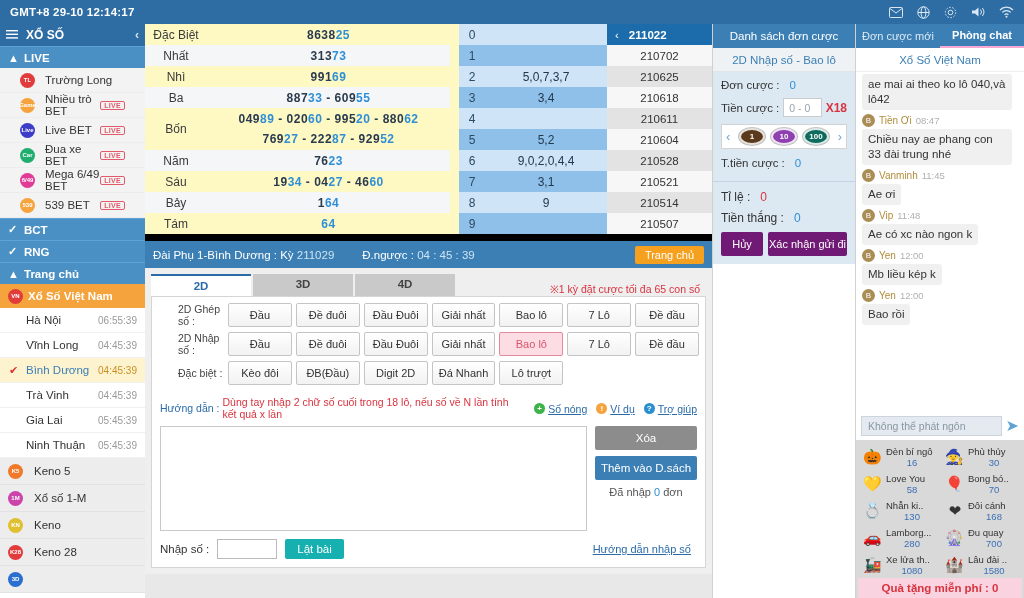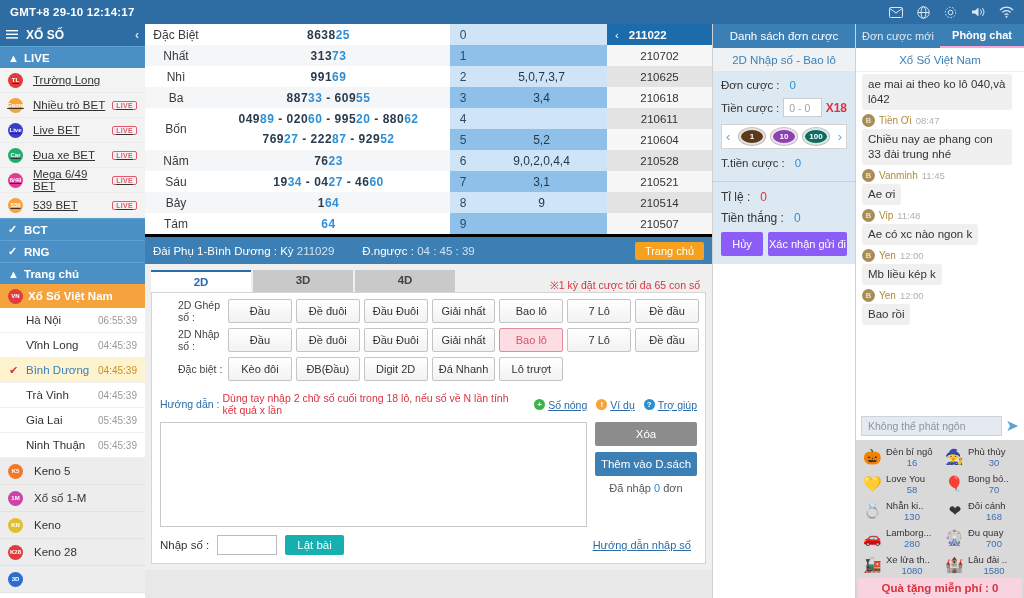--- a/index.html
+++ b/index.html
@@ -35,22 +35,22 @@
   .sb-head .burger { width:14px; }
   .sb-head .t { flex:1; padding-left:6px; }
   .sb-head .chev { opacity:.8; }
   .sb-blue {
     height:22px; background:#4a90c4; color:#fff; font-weight:bold;
     display:flex; align-items:center; padding:0 8px; font-size:11.5px;
     border-top:1px solid #5fa3d4;
   }
   .sb-blue .ci { width:16px; font-size:11px; }
   .sb-row {
-    height:25px; display:flex; align-items:center; padding:0 8px;
-    font-size:11.5px; border-bottom:1px solid #ececec; background:#f3f3f3;text-decoration:underline;
+    height:25px; display:flex; align-items:center; padding:0 20px;
+    font-size:11.5px; border-bottom:1px solid #ececec; background:#f3f3f3;
   }
   .sb-row .bdg { width:20px; display:flex; align-items:center; }
   .sb-row .lbl { flex:1; padding-left:5px; color:#333; }
   .chip {
     width:15px; height:15px; border-radius:50%; color:#fff;
     font-size:6px; font-weight:bold; display:flex; align-items:center;
     justify-content:center; line-height:1;
   }
   .live-tag {
     border:1px solid #e05a6b; color:#e05a6b; font-size:7px;
@@ -76,21 +76,21 @@
     height:27px; display:flex; align-items:center; padding:0 8px;
     font-size:11.5px; background:#ededed; border-bottom:1px solid #e2e2e2;
   }
   .sb-item .bdg { width:22px; }
   .sb-item .lbl { flex:1; padding-left:4px; }
 
   
   .center { flex:1; min-width:0; background:#e8e8e8; padding:0; }
 
   
-  .results { display:flex; background:#ffffff; border-bottom:3px solid #000000; }
+  .results { display:flex; background:#fef9c3; border-bottom:7px solid #000000;gap:9px; }
   .res-left { width:305px; flex:0 0 305px; }
   .rrow { display:flex; align-items:center; height:21px; font-size:12px; }
   .rrow.alt { background:#f5f6f7; }
   .rrow.tall { height:42px; }
   .rlabel { width:62px; flex:0 0 62px; text-align:center; color:#3a3a3a; font-size:12px;}
   .rval {
     flex:1; text-align:center; font-weight:bold; color:#2a3b4d; letter-spacing:.5px;
   }
   .rval .hl { color:#2f8fd6; }
   .rval .ln { display:block; line-height:20px; }
@@ -200,21 +200,21 @@
   .chips .ar { color:#6da8d8; font-size:13px; }
   .coin {
     width:26px; height:17px; border-radius:50%; display:flex; align-items:center;
     justify-content:center; color:#fff; font-size:8px; font-weight:bold;
     border:2px solid rgba(255,255,255,.85); box-shadow:0 0 0 1px rgba(0,0,0,.25);
   }
   .bl-bottom { background:#dce9f3; border-top:1px solid #c3d4e2; padding:8px; }
   .bl-bottom .st .v.red { color:#d9333f; }
   .bl-btns { display:flex; gap:5px; margin-top:4px; }
   .bl-btns .bb {
-    background:#8b5cf6; color:#fff; font-size:11px; padding:6px 0; text-align:center;
+    background:#701a75; color:#fff; font-size:11px; padding:6px 0; text-align:center;
     border-radius:2px;
   }
   .bl-btns .bb.sm { width:42px; }
   .bl-btns .bb.lg { flex:1; }
 
   
   .chat { width:169px; flex:0 0 169px; background:#fff; display:flex; flex-direction:column;
           border-left:1px solid #d0d0d0; }
   .chat-tabs { height:24px; background:#3b7fb5; display:flex; }
   .ctab { flex:1; display:flex; align-items:center; justify-content:center; color:#dce9f3;

